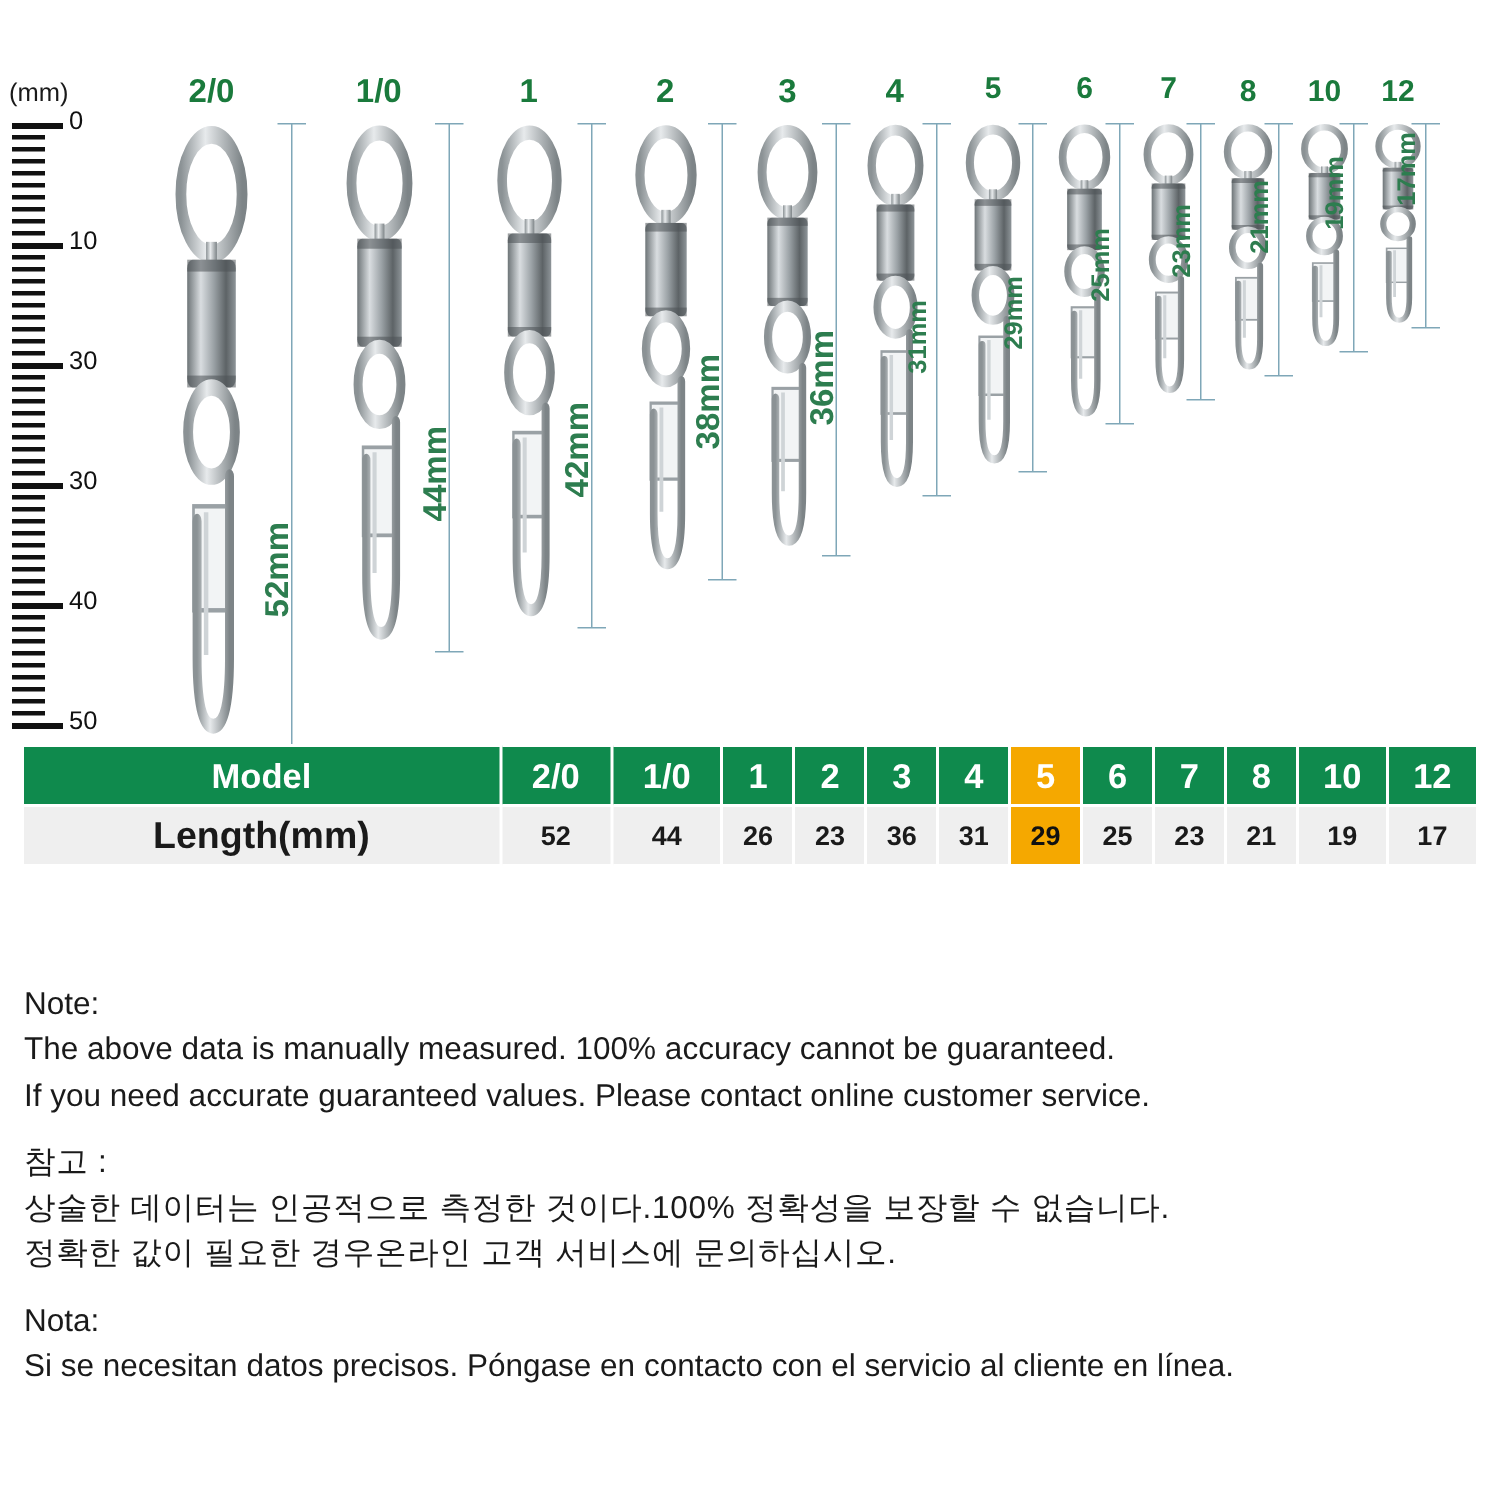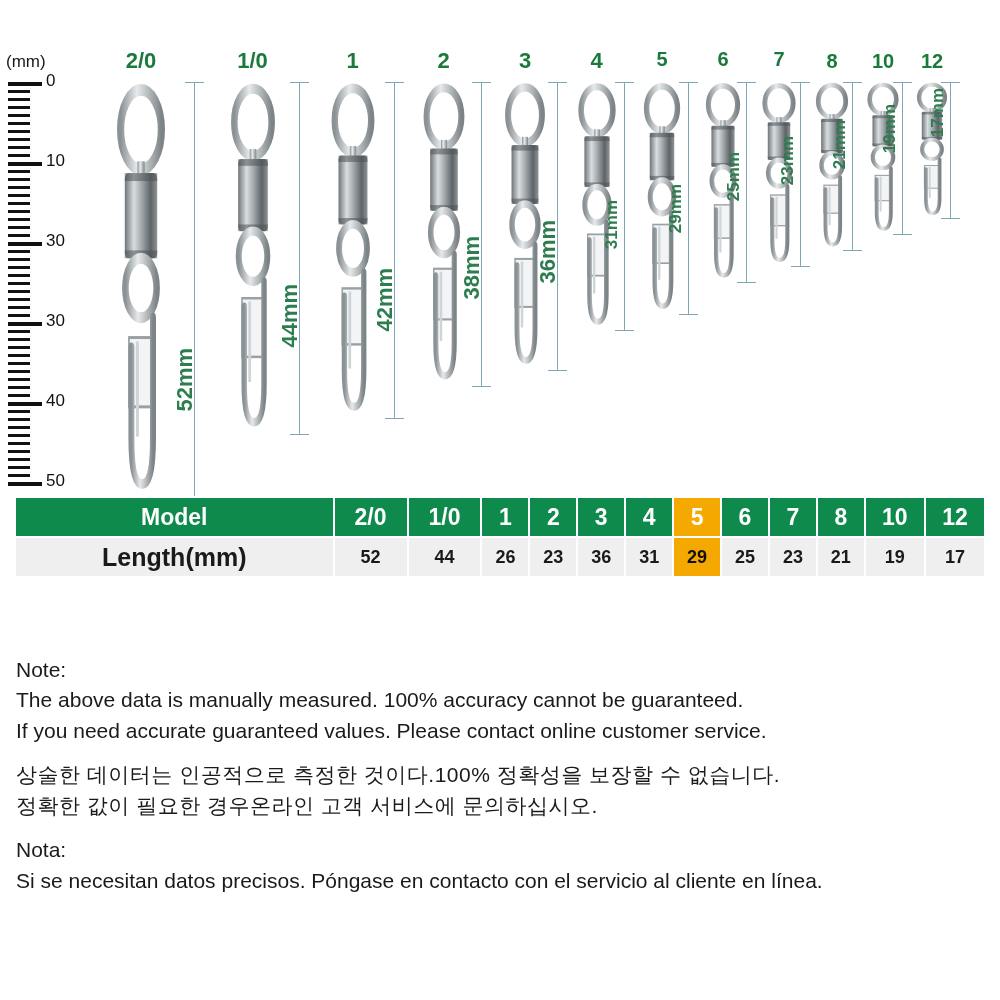--- a/index.html
+++ b/index.html
@@ -663,20 +663,21 @@
   </tbody>
 </table>
 
 <div id="notes">
   <div class="block">
     <p>Note:</p>
     <p>The above data is manually measured. 100% accuracy cannot be guaranteed.</p>
     <p>If you need accurate guaranteed values. Please contact online customer service.</p>
   </div>
   <div class="block ko">
+    <p>참고 :</p>
     <p>상술한 데이터는 인공적으로 측정한 것이다.100% 정확성을 보장할 수 없습니다.</p>
     <p>정확한 값이 필요한 경우온라인 고객 서비스에 문의하십시오.</p>
   </div>
   <div class="block">
     <p>Nota:</p>
     <p>Si se necesitan datos precisos. Póngase en contacto con el servicio al cliente en línea.</p>
   </div>
 </div>
 
 </body></html>

